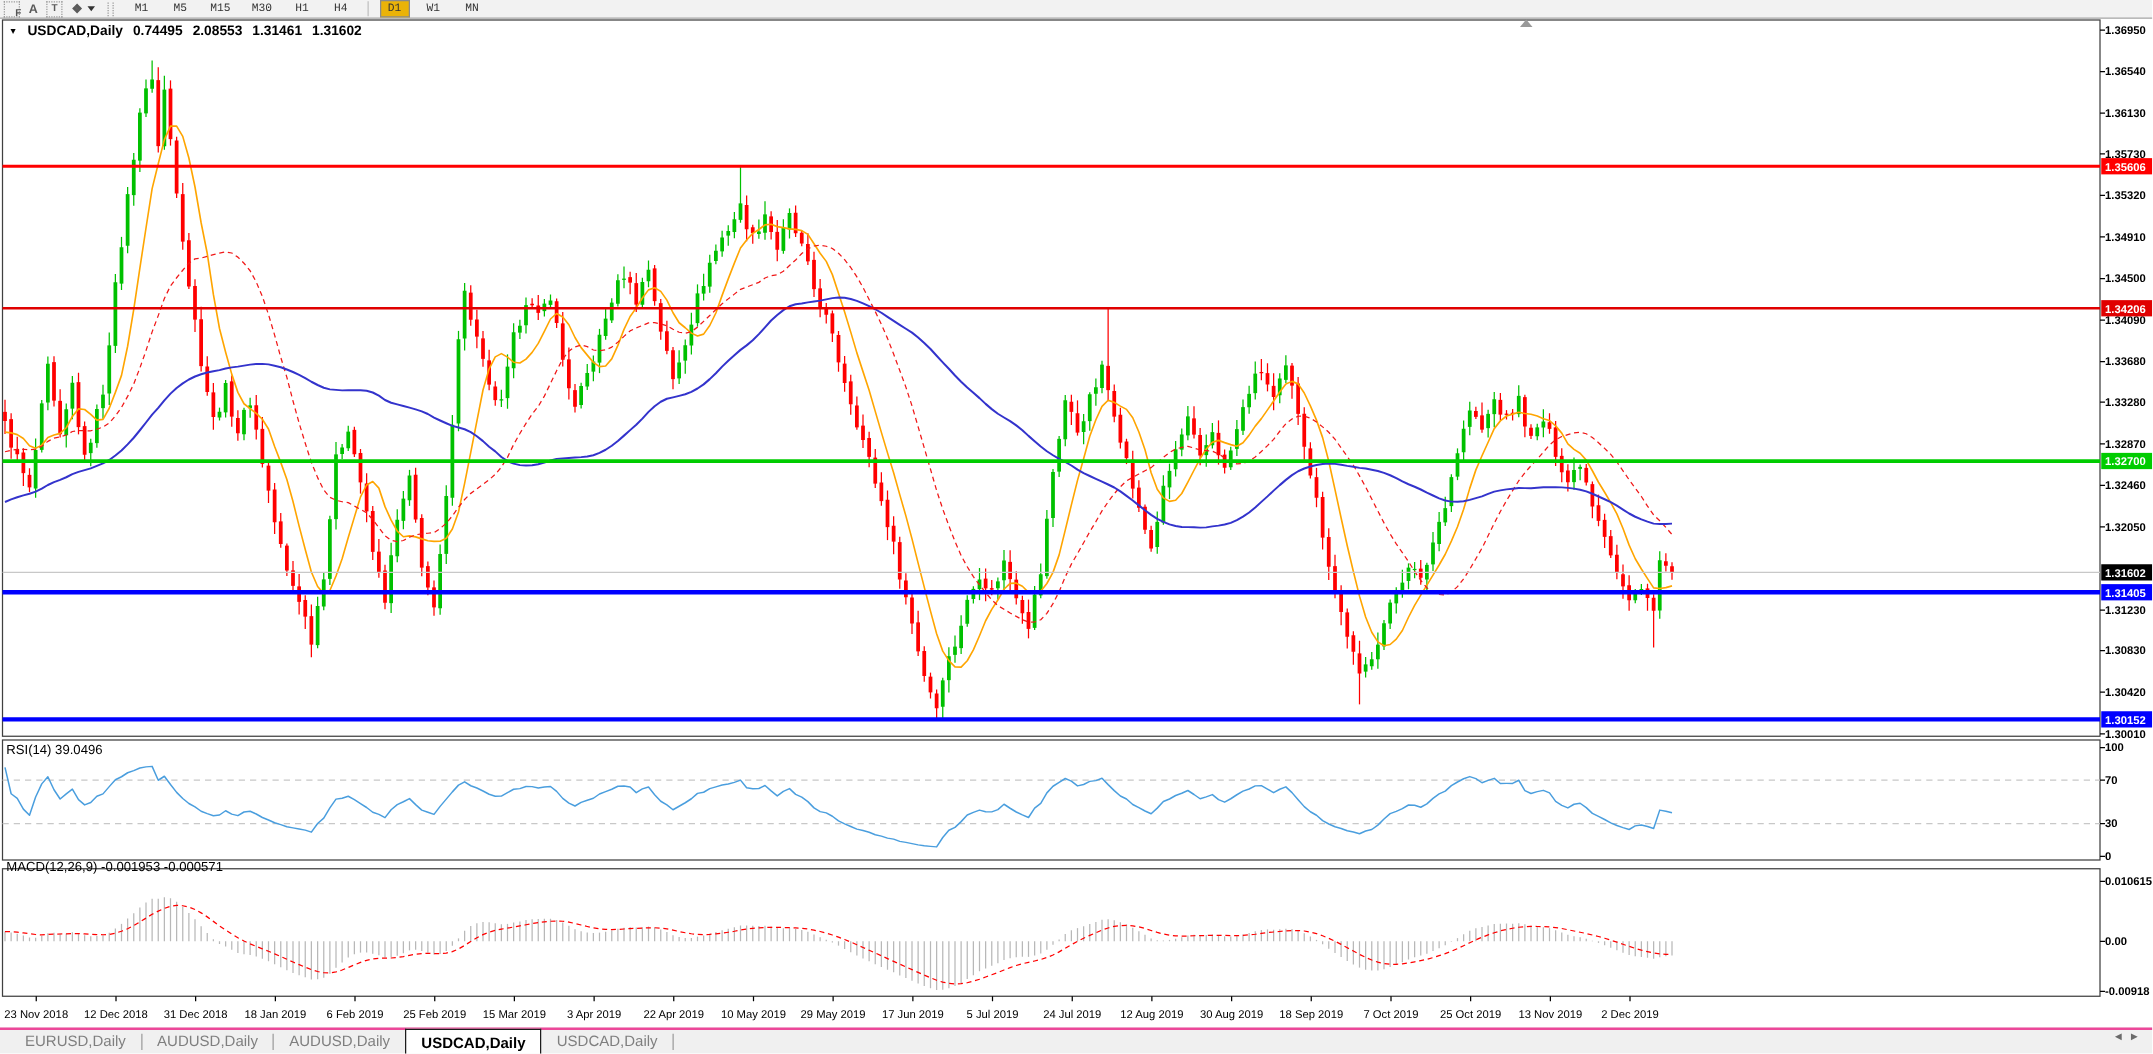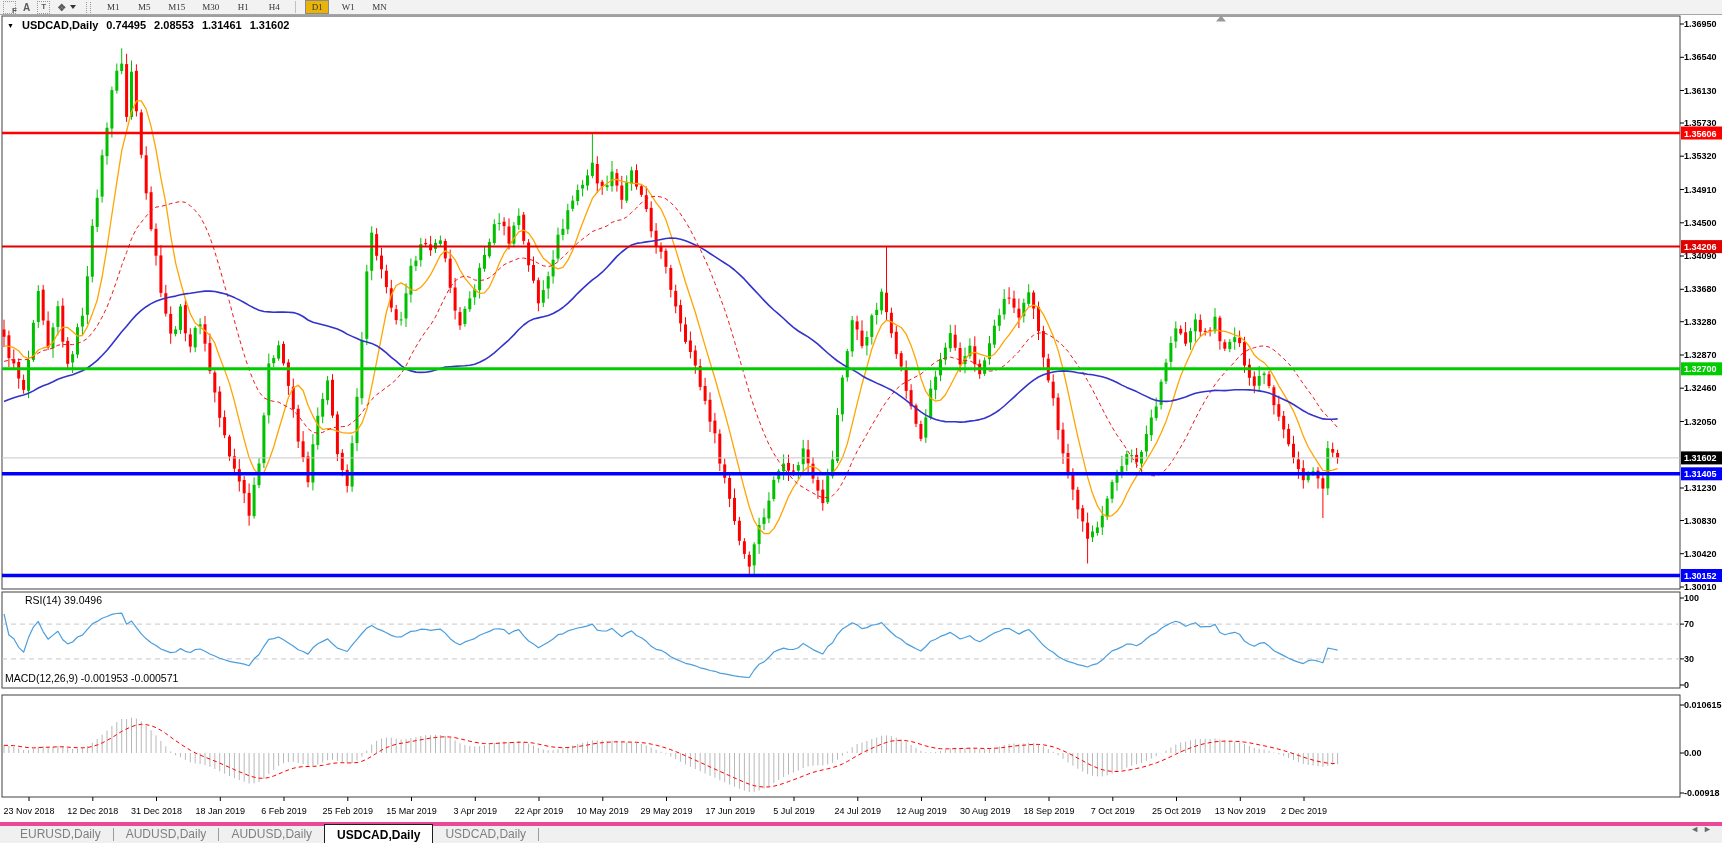--- a/index.html
+++ b/index.html
@@ -7,31 +7,31 @@
        font-family:"Liberation Sans",sans-serif;-webkit-font-smoothing:none;}
   
   #toolbar{position:absolute;left:0;top:0;width:1722px;height:15px;background:#f2f2f2;
            border-bottom:1px solid #a6a6a6;display:flex;align-items:center;gap:7px;padding-left:3px;box-sizing:border-box;}
   .tico{color:#5a5a5a;font-size:10px;font-weight:bold;line-height:11px;display:inline-block;text-align:center;}
   .fbox,.tbox{width:11px;height:11px;border:1px dotted #9a9a9a;font-size:8px;line-height:10px;position:relative;}
   .fbox i{position:absolute;right:-2px;bottom:-3px;font-style:normal;font-size:8px;color:#555;}
   .caret{width:0;height:0;border-left:3px solid transparent;border-right:3px solid transparent;border-top:4px solid #333;margin-left:-3px;}
   .grip{width:3px;height:11px;border-left:1px dotted #999;border-right:1px dotted #999;margin:0 3px;}
   .vsep{width:1px;height:12px;background:#c0c0c0;margin:0 2px;}
-  button.tf{appearance:none;background:transparent;border:1px solid transparent;font-family:Liberation Serif, serif;
+  button.tf{appearance:none;background:transparent;border:1px solid transparent;font-family:Liberation Mono, monospace;
             font-size:9px;color:#333;min-width:24px;height:14px;line-height:11px;padding:0 4px;text-align:center;}
   button.tf.active{background:#eab308;border:1px solid #8a8a8a;}
   
   #chart-svg{position:absolute;left:0;top:0;}
   #chart-title{position:absolute;left:7px;top:19px;font-size:11px;font-weight:bold;color:#000;display:flex;gap:8px;align-items:center;}
   #chart-title .tri{font-size:7px;line-height:11px;}
-  #rsi-label{position:absolute;left:5px;top:594px;font-size:10.5px;color:#000;margin-left:20px;}
-  #macd-label{position:absolute;left:5px;top:672px;font-size:10.5px;color:#000;}
+  #rsi-label{position:absolute;left:5px;top:594px;font-size:10.5px;color:#000;}
+  #macd-label{position:absolute;left:5px;top:688px;font-size:10.5px;color:#000;}
   
-  #tabbar{position:absolute;left:0;top:822px;width:1722px;height:21px;background:#f0f0f0;border-top:4px solid #ec4899;
+  #tabbar{position:absolute;left:0;top:822px;width:1722px;height:21px;background:#f0f0f0;border-top:2px solid #ec4899;
           display:flex;align-items:center;padding-left:8px;box-sizing:border-box;}
   .tab{font-size:12px;color:#7f7f7f;padding:0 12px;line-height:19px;white-space:nowrap;}
   .tab.active{background:#fff;color:#000;font-weight:bold;border:1px solid #1c1c1c;border-bottom:none;height:20px;margin-top:-1px;line-height:20px;}
   .tsep{width:1px;height:13px;background:#9c9c9c;}
   #tabarrows{position:absolute;right:6px;top:824px;font-size:9px;color:#6a6a6a;letter-spacing:4px;}
 </style>
 </head>
 <body>
 
 <div id="app">

